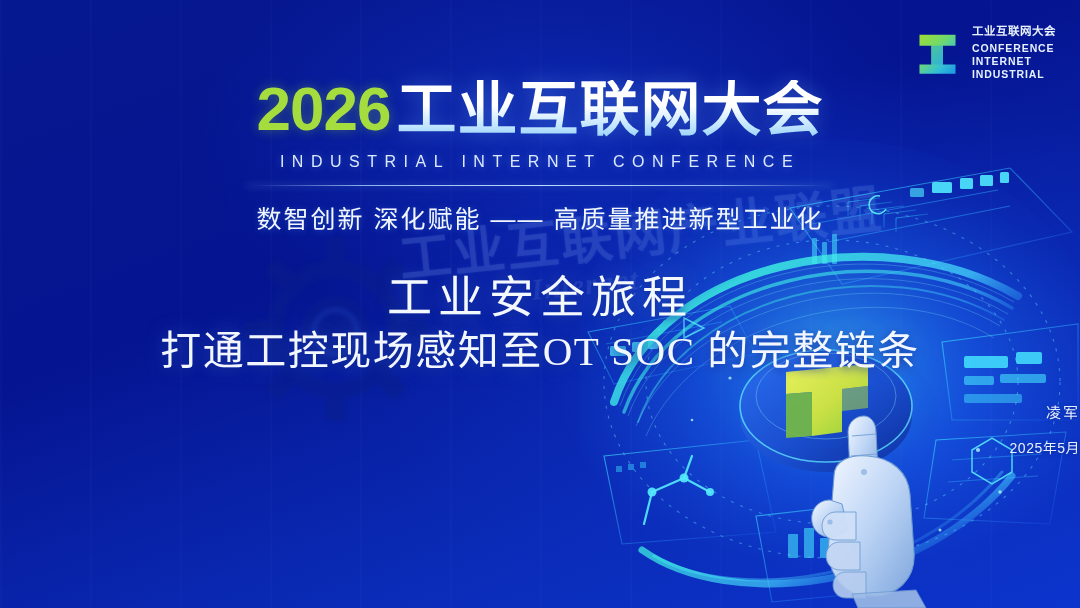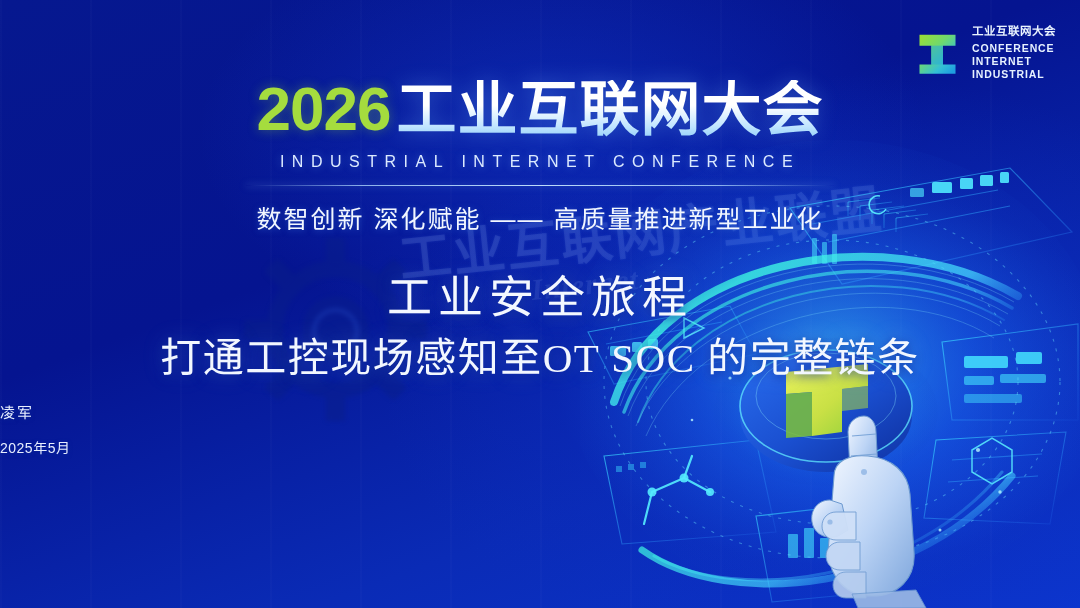--- a/index.html
+++ b/index.html
@@ -146,33 +146,33 @@
   }
   .deck-title {
     font-family:"Liberation Serif", "DejaVu Serif", serif;
     font-size:45px; font-weight:400;
     letter-spacing:6px;
     color:#f4f8ff;
     line-height:1.18;
     text-shadow:0 2px 10px rgba(10,40,150,0.85), 0 0 22px rgba(150,200,255,0.30);
   }
   .deck-subtitle {
-    margin-top:9px;
+    margin-top:2px;
     font-family:"Liberation Serif", "DejaVu Serif", serif;
     font-size:41px; font-weight:400;
     letter-spacing:1.5px;
     color:#f2f7ff;
     line-height:1.2;
     text-shadow:0 2px 10px rgba(10,40,150,0.85), 0 0 22px rgba(150,200,255,0.28);
   }
 
   
   .presenter {
     position:absolute; left:0; right:0; top:405px;
-    text-align:left;
+    text-align:right;
   }
   .presenter div {
     font-size:15px; font-weight:400;
     letter-spacing:1px;
     color:#e7eeff;
     line-height:1;
     margin-bottom:21px;
     text-shadow:0 1px 4px rgba(10,40,150,0.8);
   }
   .presenter div:last-child { margin-bottom:12px; }

